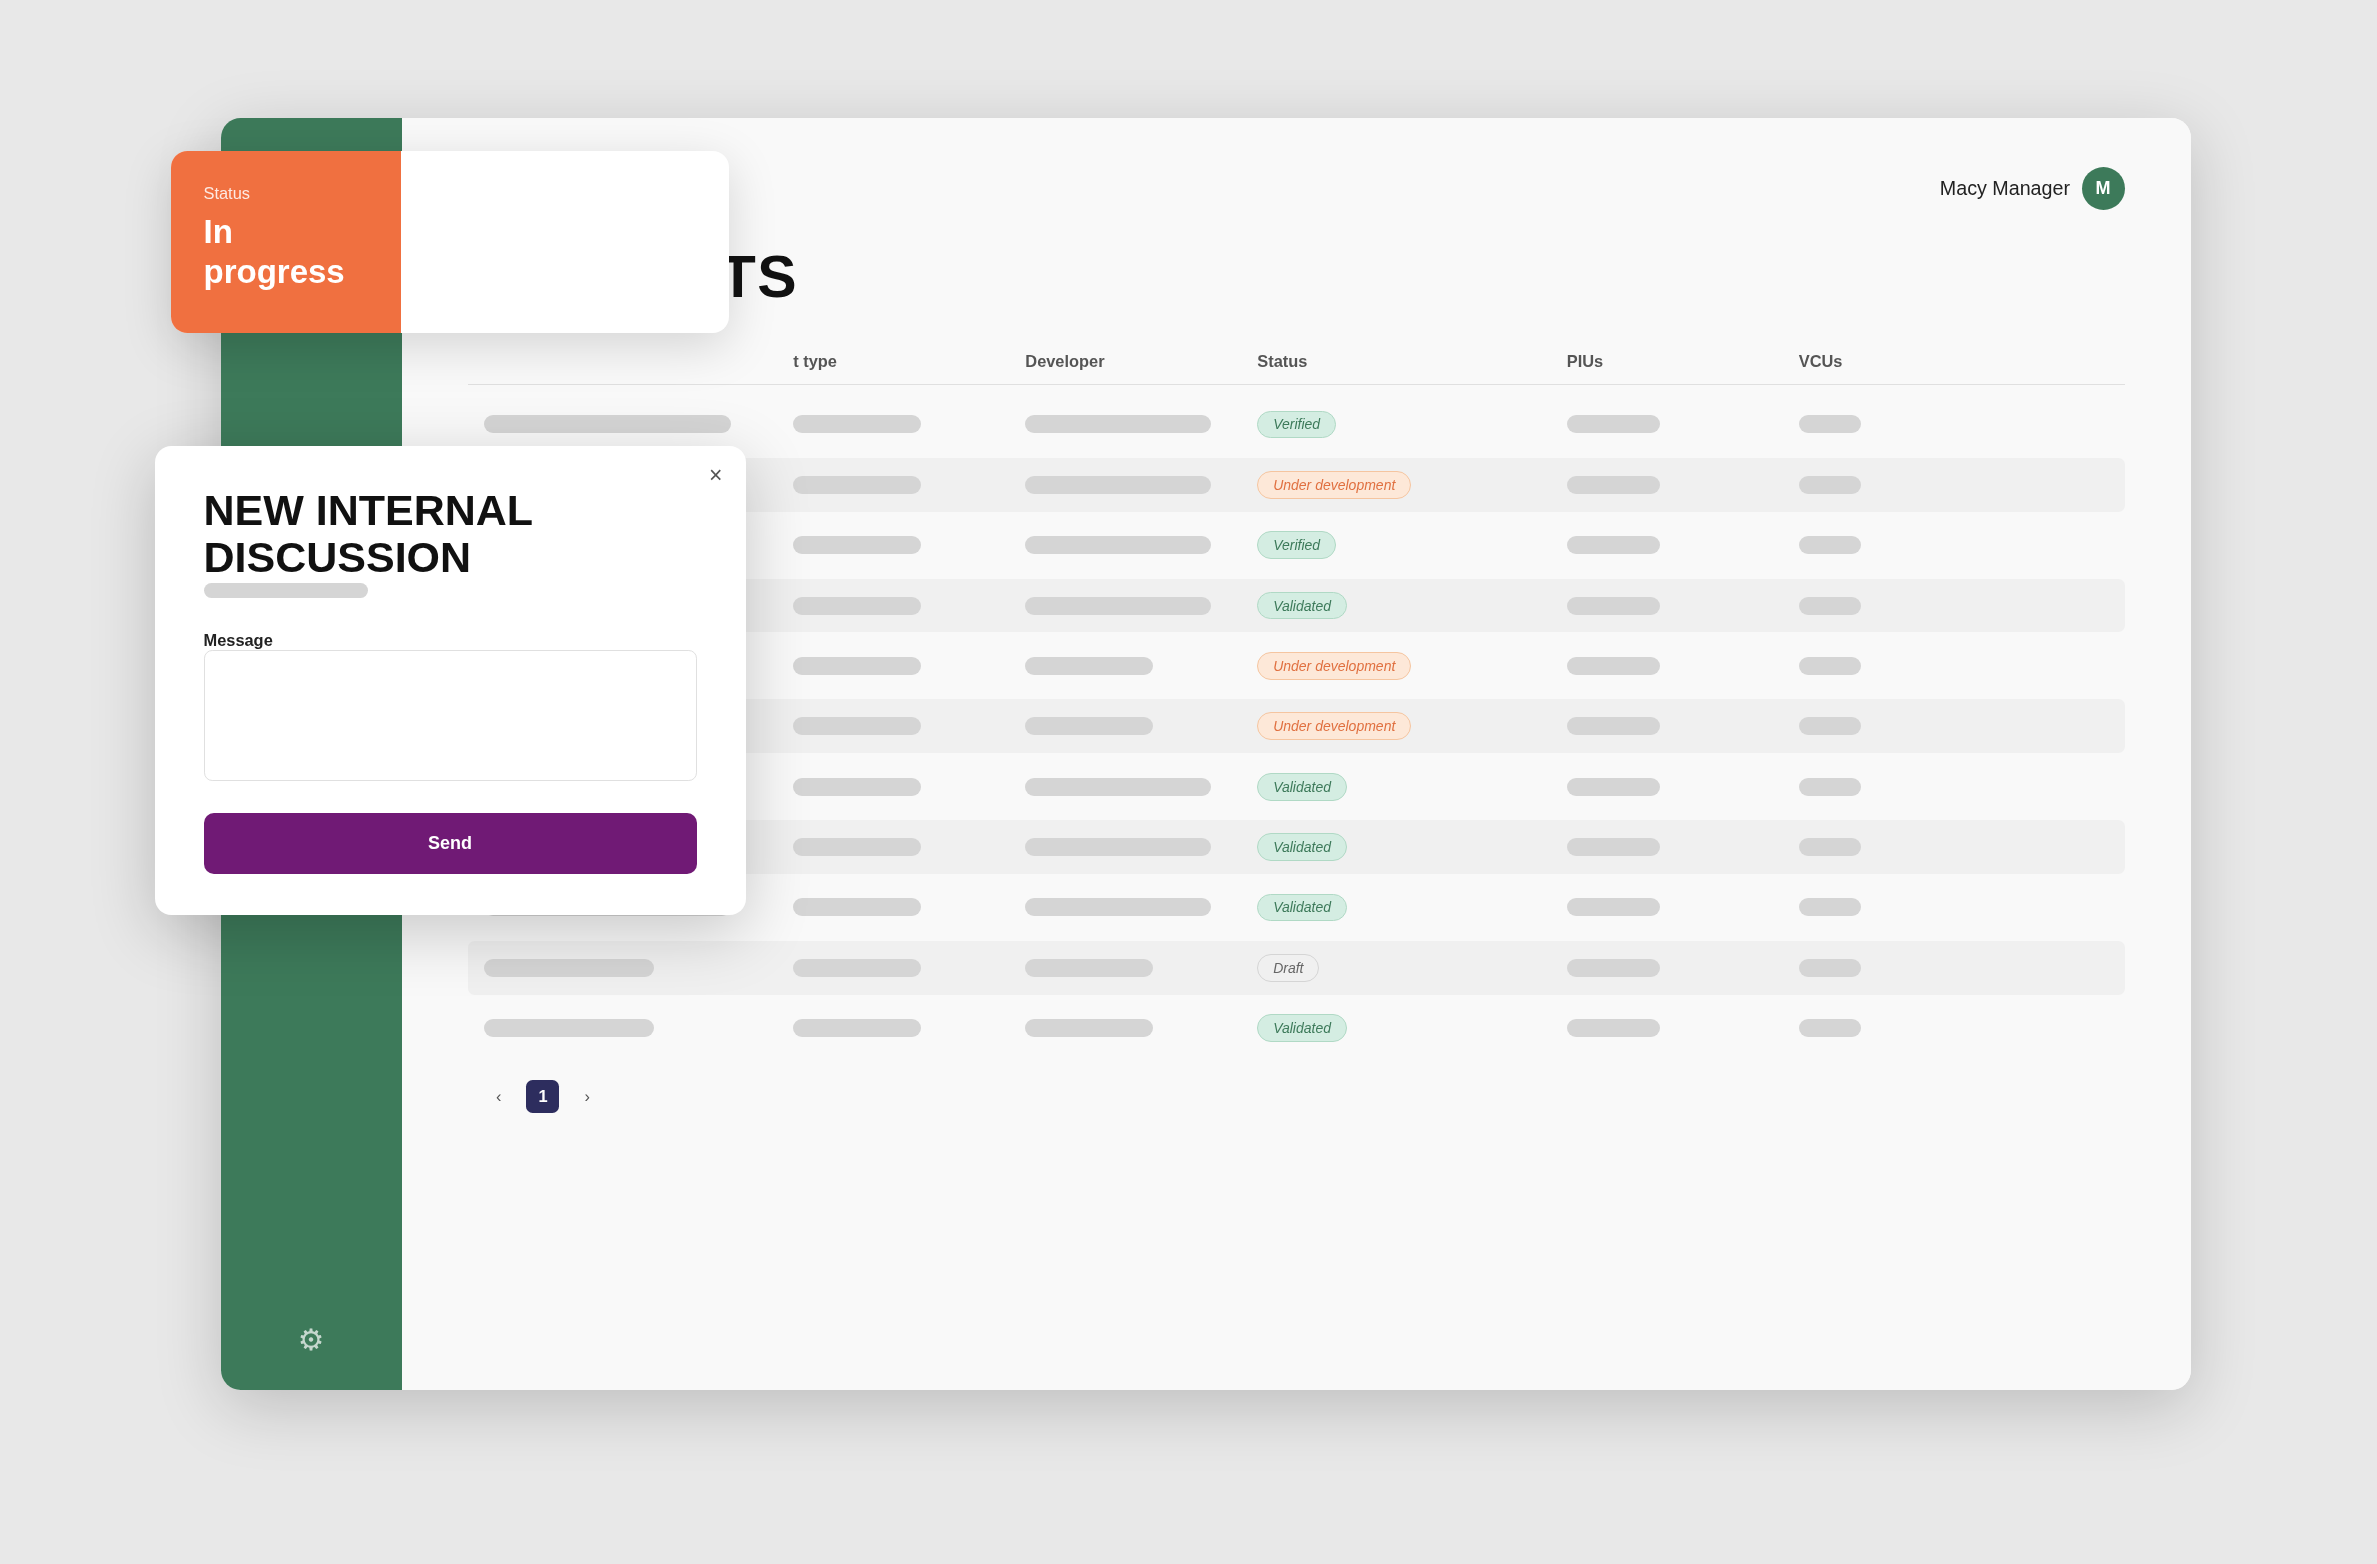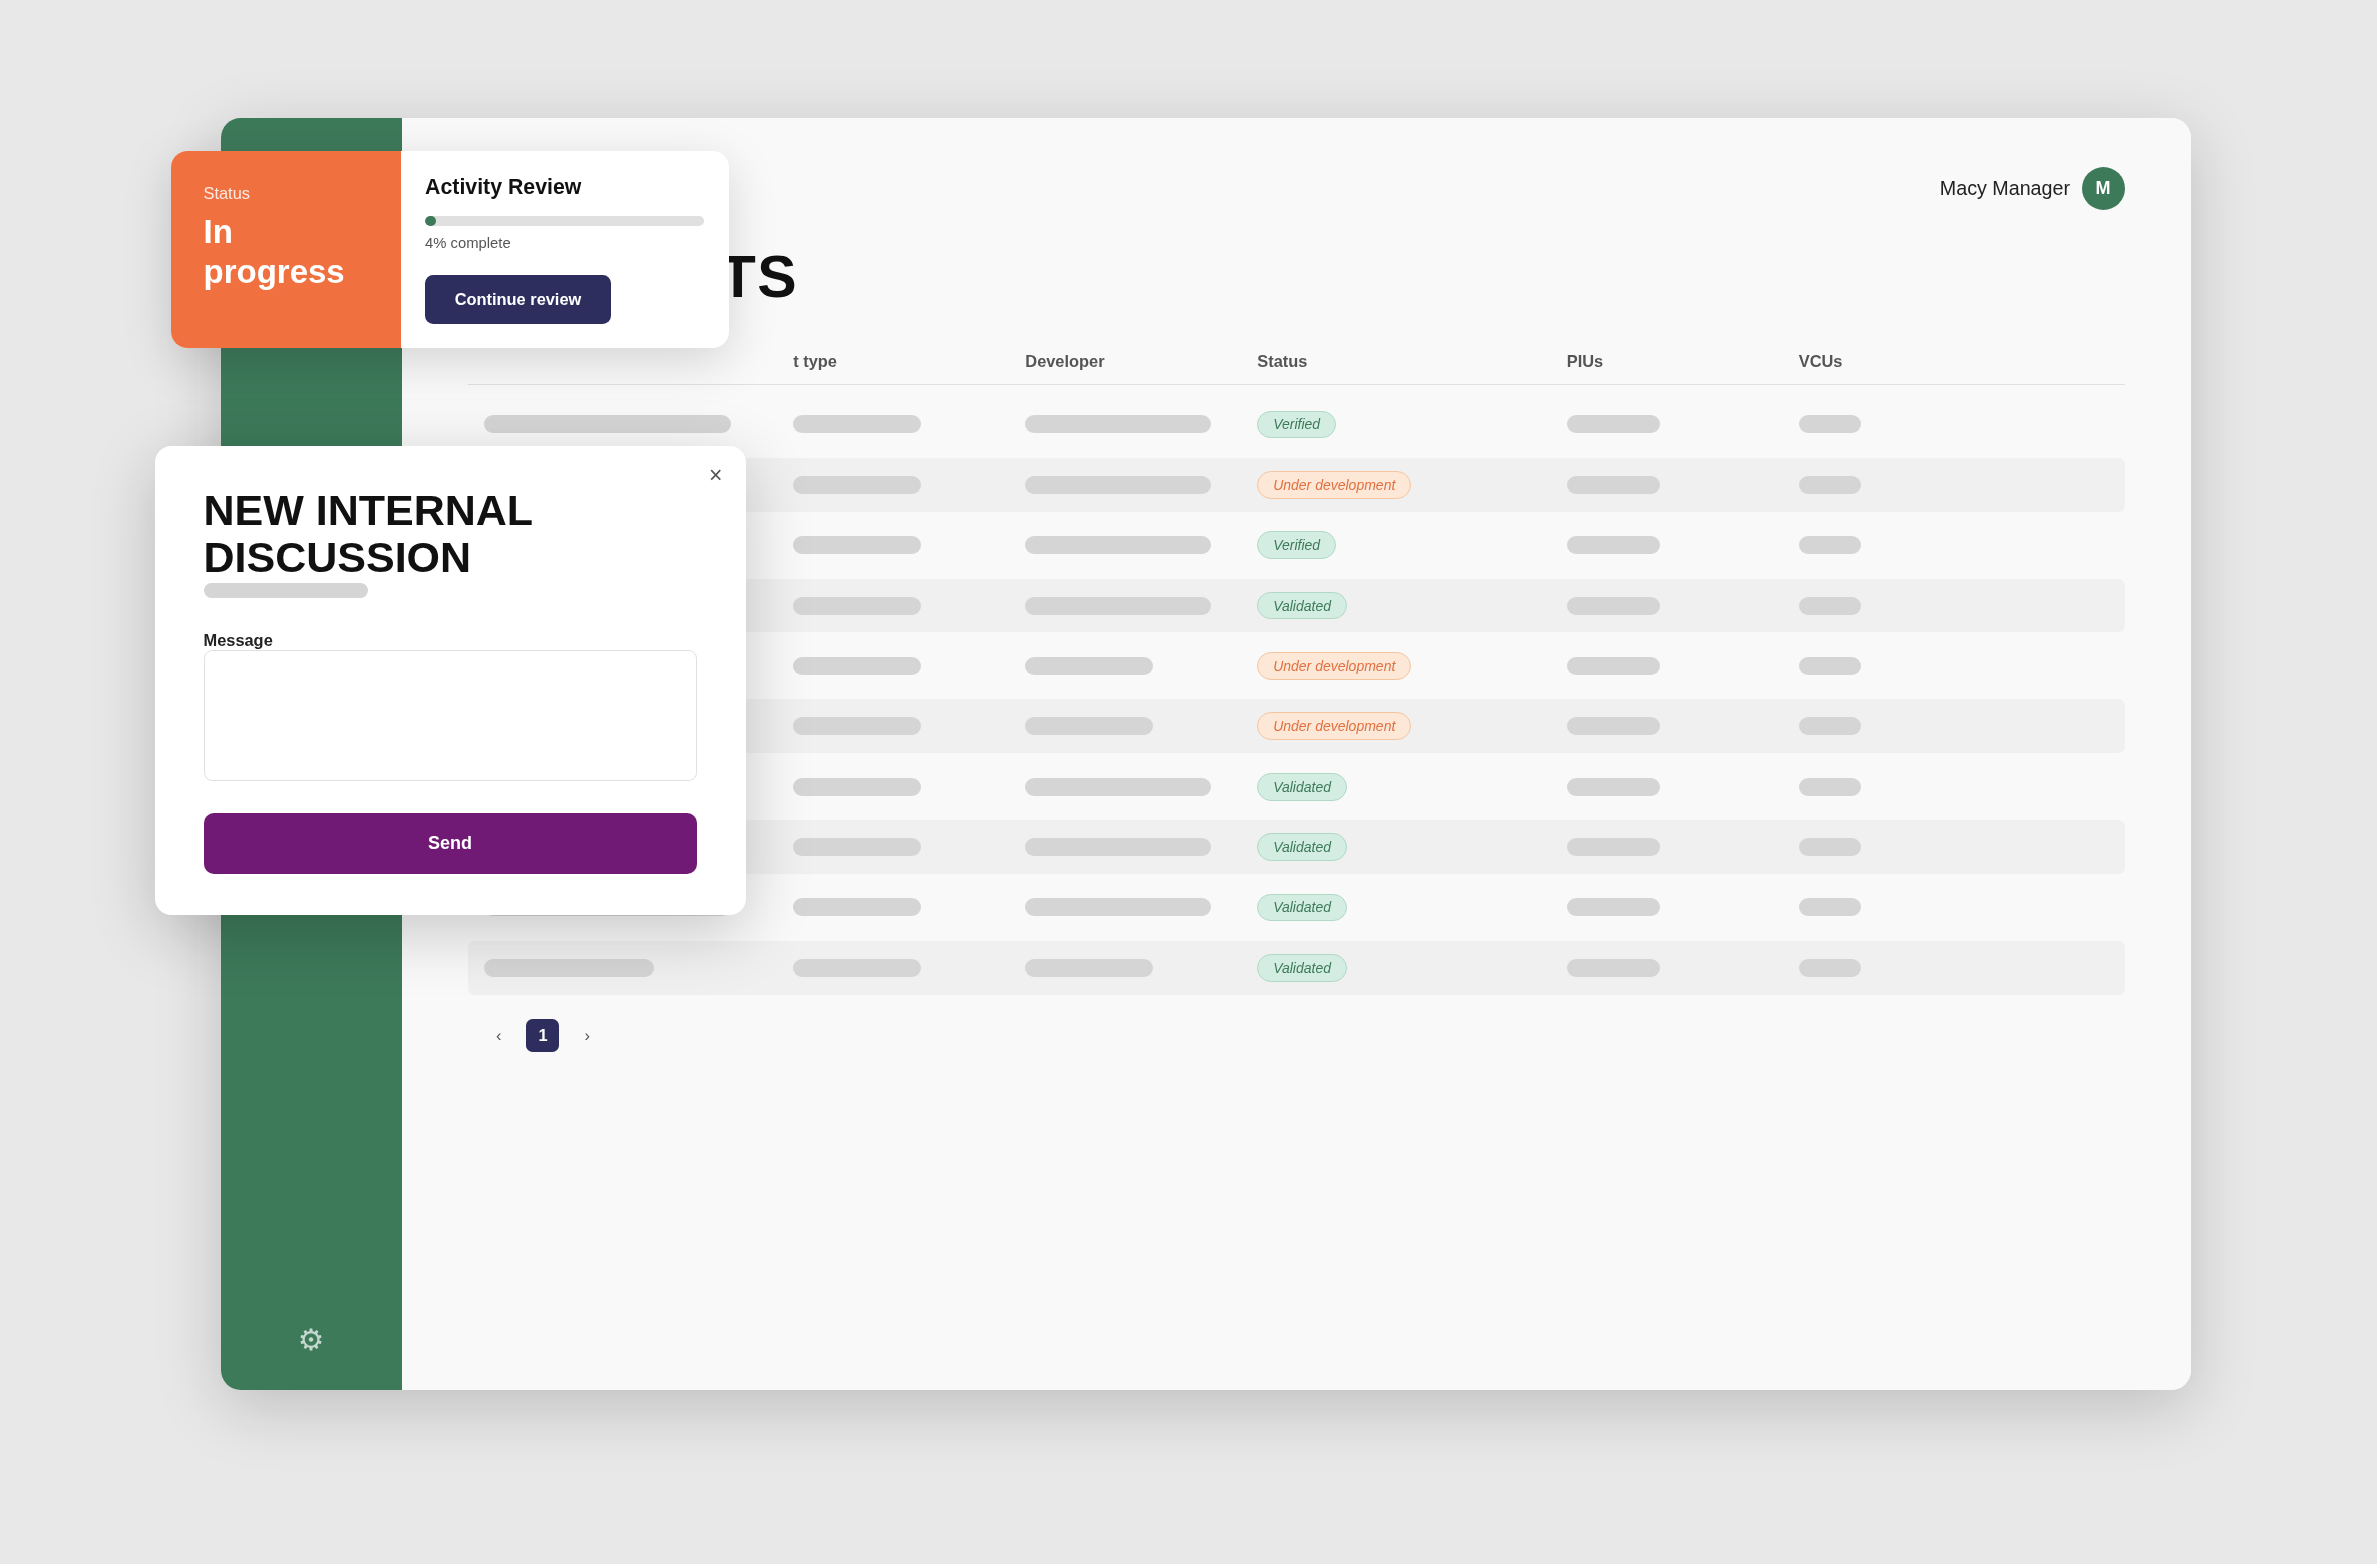--- a/index.html
+++ b/index.html
@@ -579,20 +579,38 @@
             </div>
           <div><span class="status-badge status-validated">Validated</span></div>
           <div>
               <div class="cell-placeholder tiny"></div>
             </div>
           <div>
               <div class="cell-placeholder tiny"></div>
             </div>
         </div>
 
+        <div class="table-row">
+          <div>
+              <div class="cell-placeholder short"></div>
+            </div>
+          <div>
+              <div class="cell-placeholder short"></div>
+            </div>
+          <div>
+              <div class="cell-placeholder short"></div>
+            </div>
+          <div><span class="status-badge status-draft">Draft</span></div>
+          <div>
+              <div class="cell-placeholder tiny"></div>
+            </div>
+          <div>
+              <div class="cell-placeholder tiny"></div>
+            </div>
+        </div>
 
         <div class="table-row">
           <div>
               <div class="cell-placeholder short"></div>
             </div>
           <div>
               <div class="cell-placeholder short"></div>
             </div>
           <div>
               <div class="cell-placeholder short"></div>
@@ -613,28 +631,20 @@
         </div>
       </div>
     </div>
   </div>
 
   <div class="activity-card">
     <div style="display: flex;">
       <div class="status-panel">
         <div class="status-label">Status</div>
         <div class="status-value">In progress</div>
-      </div>
-      <div class="activity-details">
-        <div class="activity-title">Activity Review</div>
-        <div class="progress-bar-container">
-          <div class="progress-bar-fill" style="width: 4%;"></div>
-        </div>
-        <div class="progress-text">4% complete</div>
-        <button class="continue-btn">Continue review</button>
       </div>
     </div>
   </div>
 
   <div class="discussion-modal">
     <button class="modal-close">×</button>
     <h2 class="modal-title">NEW INTERNAL DISCUSSION</h2>
     <div class="modal-subtitle-placeholder"></div>
     <label class="modal-label">Message</label>
     <textarea class="modal-textarea" style=""></textarea>

